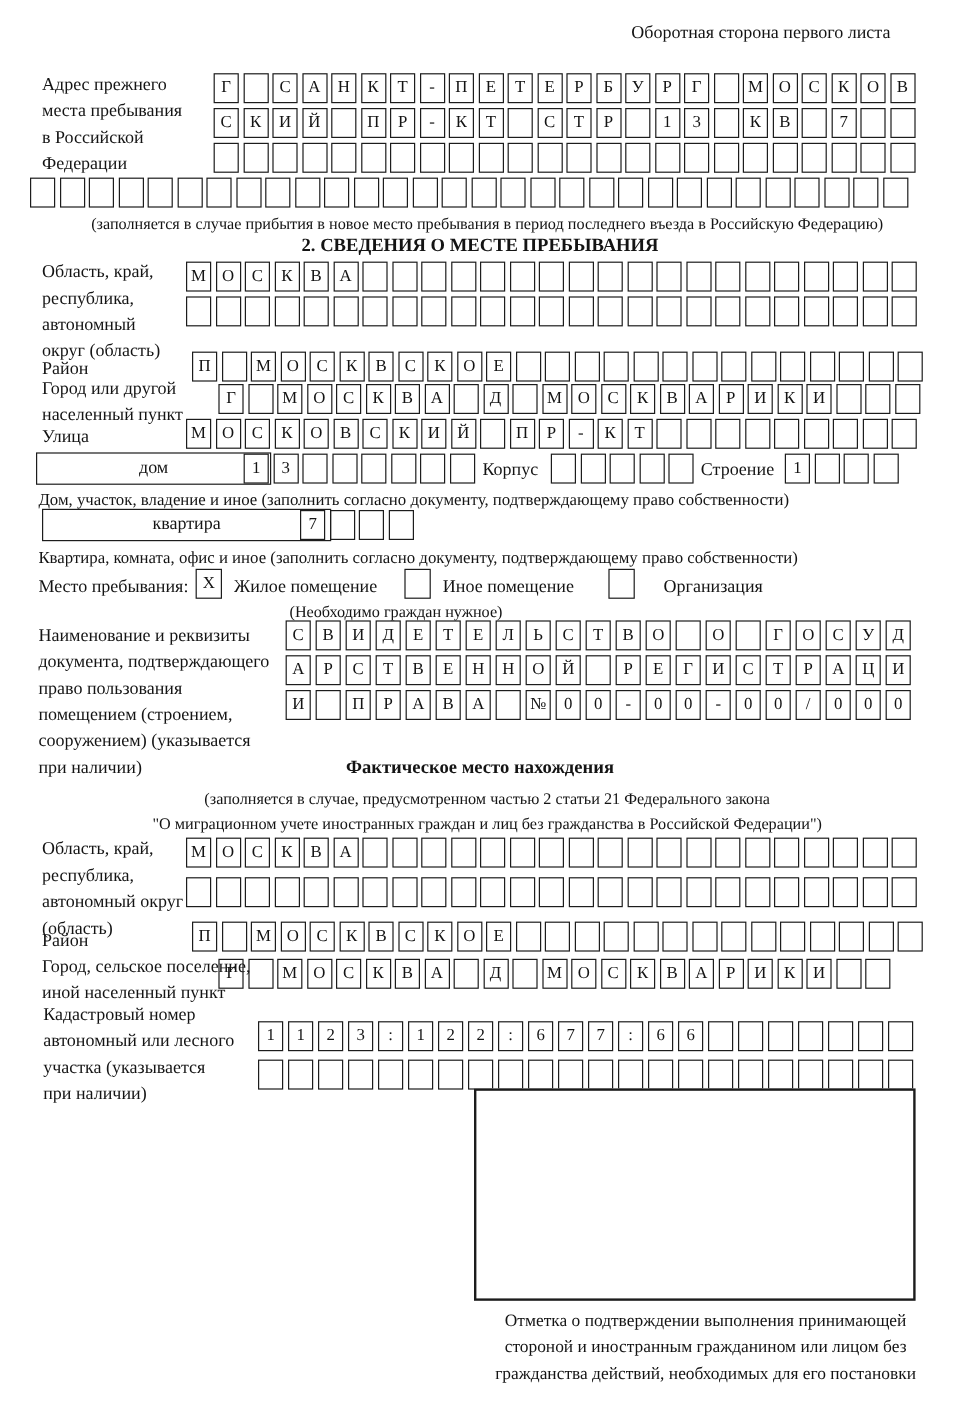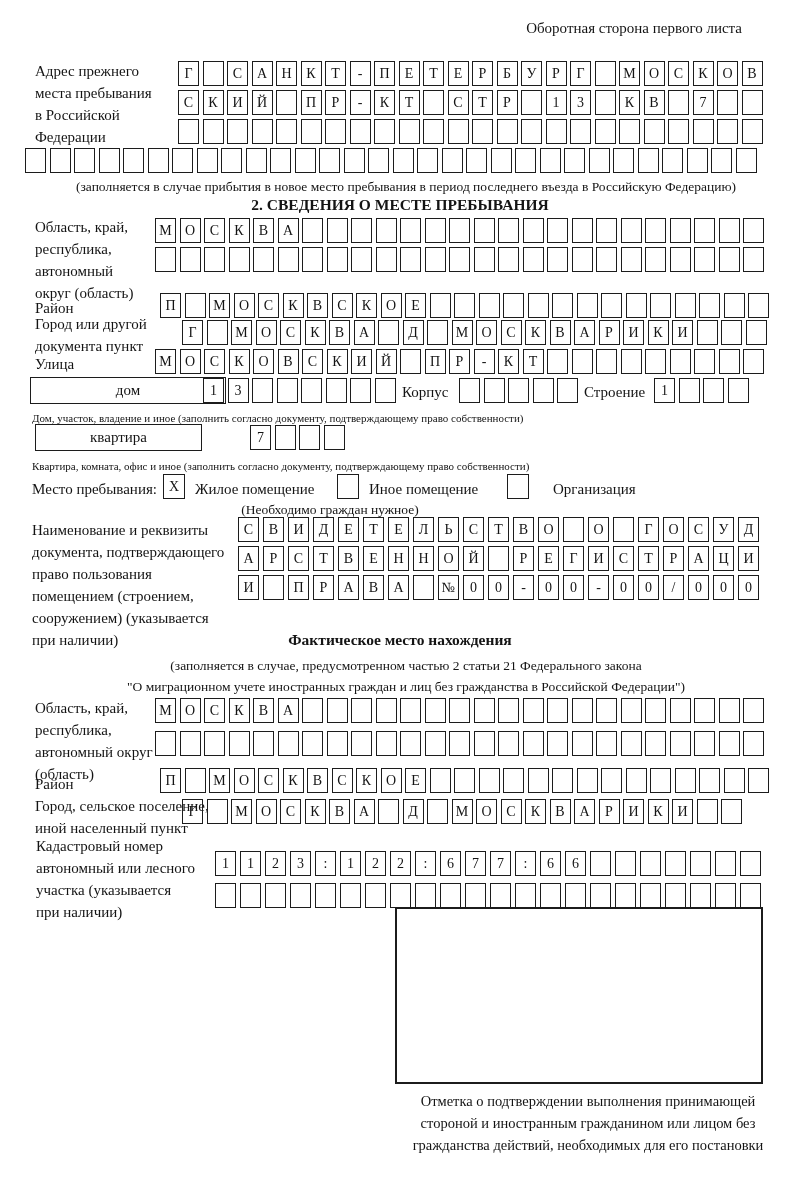--- a/index.html
+++ b/index.html
@@ -25,21 +25,21 @@
   .note { position: absolute; font-size: 13.5px; line-height: 20px; }
   .center { left: 0; width: 100%; text-align: center; padding-left: 12px; }
   .wbox {
     position: absolute; height: 27px; border: 1.6px solid #1c1c1c;
     display: flex; align-items: center; justify-content: center; font-size: 15px;
   }
   .chk {
     position: absolute; width: 22px; height: 25px; border: 1.6px solid #1c1c1c;
     display: flex; align-items: center; justify-content: center; font-size: 14px;
   }
-  .smalllbl { font-size: 11px; }
+  .smalllbl { font-size: 14px; }
   .bigbox { position: absolute; border: 2px solid #1c1c1c; background: #fff; }
   .caption { position: absolute; font-size: 14.5px; line-height: 22px; text-align: center; }
 </style>
 </head>
 <body>
 
 <div class="lbl" style="top:17px; right:58px;">Оборотная сторона первого листа</div>
 
 <div class="lbl lh26" style="left:35px; top:60px;">
     <div>Адрес прежнего</div>
@@ -246,21 +246,21 @@
     <span class="cell"></span>
     <span class="cell"></span>
     <span class="cell"></span>
     <span class="cell"></span>
     <span class="cell"></span>
     <span class="cell"></span>
   </div>
 
 <div class="lbl" style="left:35px; top:313px;">
     <div>Город или другой</div>
-    <div>документа пункт</div>
+    <div>населенный пункт</div>
   </div>
 <div class="cells" style="left:182px; top:320px;">
     <span class="cell">Г</span>
     <span class="cell"></span>
     <span class="cell">М</span>
     <span class="cell">О</span>
     <span class="cell">С</span>
     <span class="cell">К</span>
     <span class="cell">В</span>
     <span class="cell">А</span>
@@ -332,21 +332,21 @@
   </div>
 <div class="lbl" style="left:584px; top:381px;">Строение</div>
 <div class="cells" style="left:654px; top:378px;">
     <span class="cell">1</span>
     <span class="cell"></span>
     <span class="cell"></span>
     <span class="cell"></span>
   </div>
 <div class="lbl smalllbl" style="left:32px; top:407px;">Дом, участок, владение и иное (заполнить согласно документу, подтверждающему право собственности)</div>
 
-<div class="wbox" style="left:35px; top:424px; width:167px;">квартира</div>
+<div class="wbox" style="left:35px; top:424px; width:241px;">квартира</div>
 <div class="cells" style="left:250px; top:425px;">
     <span class="cell">7</span>
     <span class="cell"></span>
     <span class="cell"></span>
     <span class="cell"></span>
   </div>
 <div class="lbl smalllbl" style="left:32px; top:455px;">Квартира, комната, офис и иное (заполнить согласно документу, подтверждающему право собственности)</div>
 
 <div class="lbl" style="left:32px; top:478px;">Место пребывания:</div>
 <div class="chk" style="left:163px; top:474px;">X</div>

